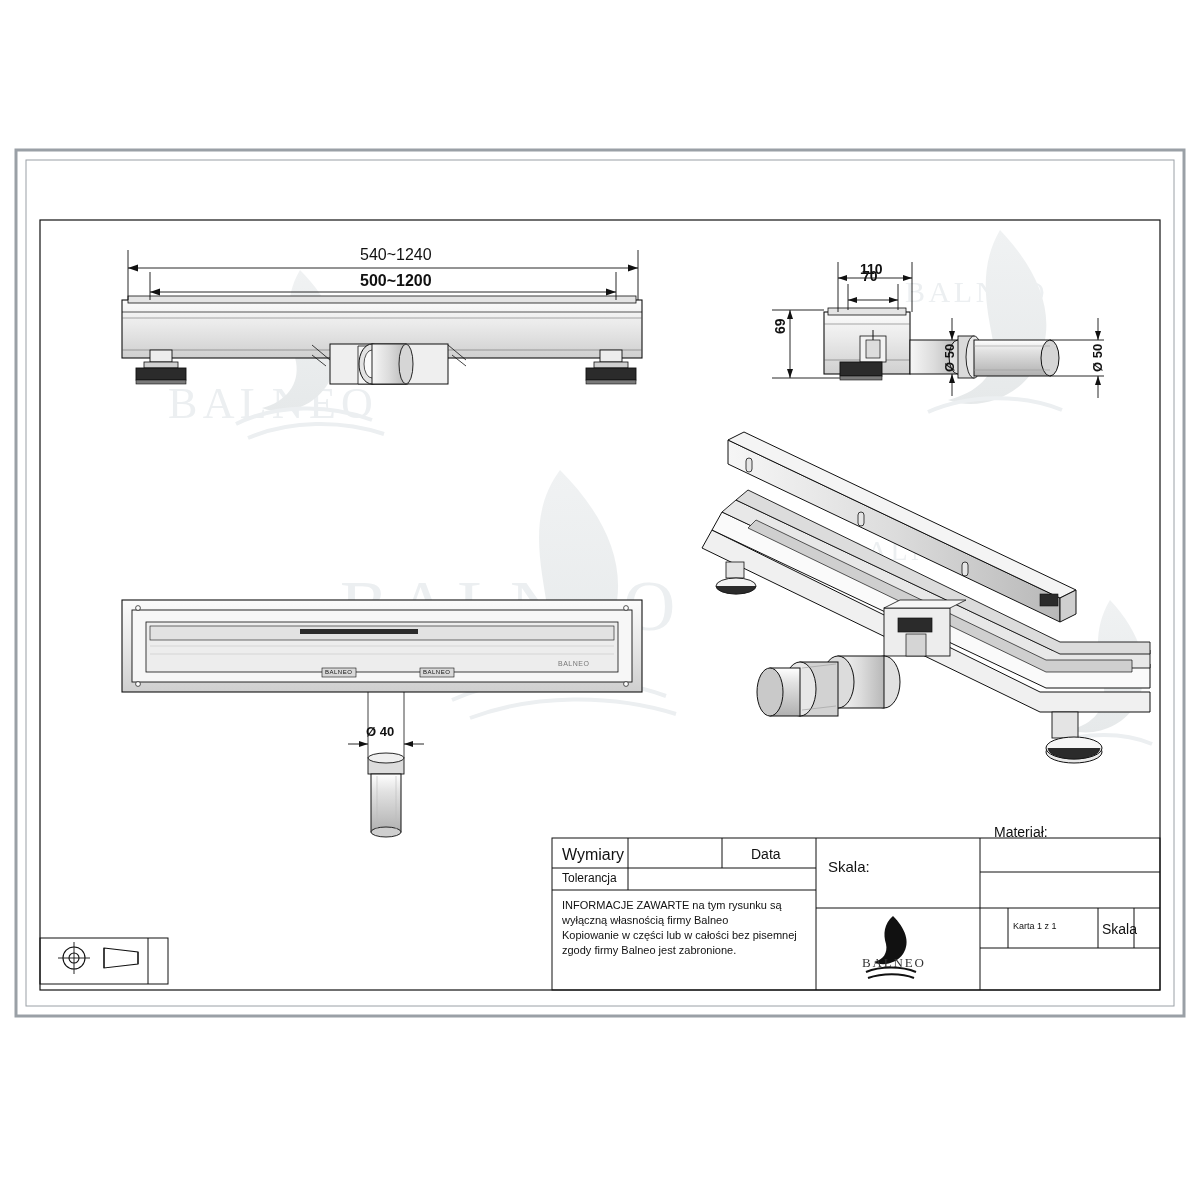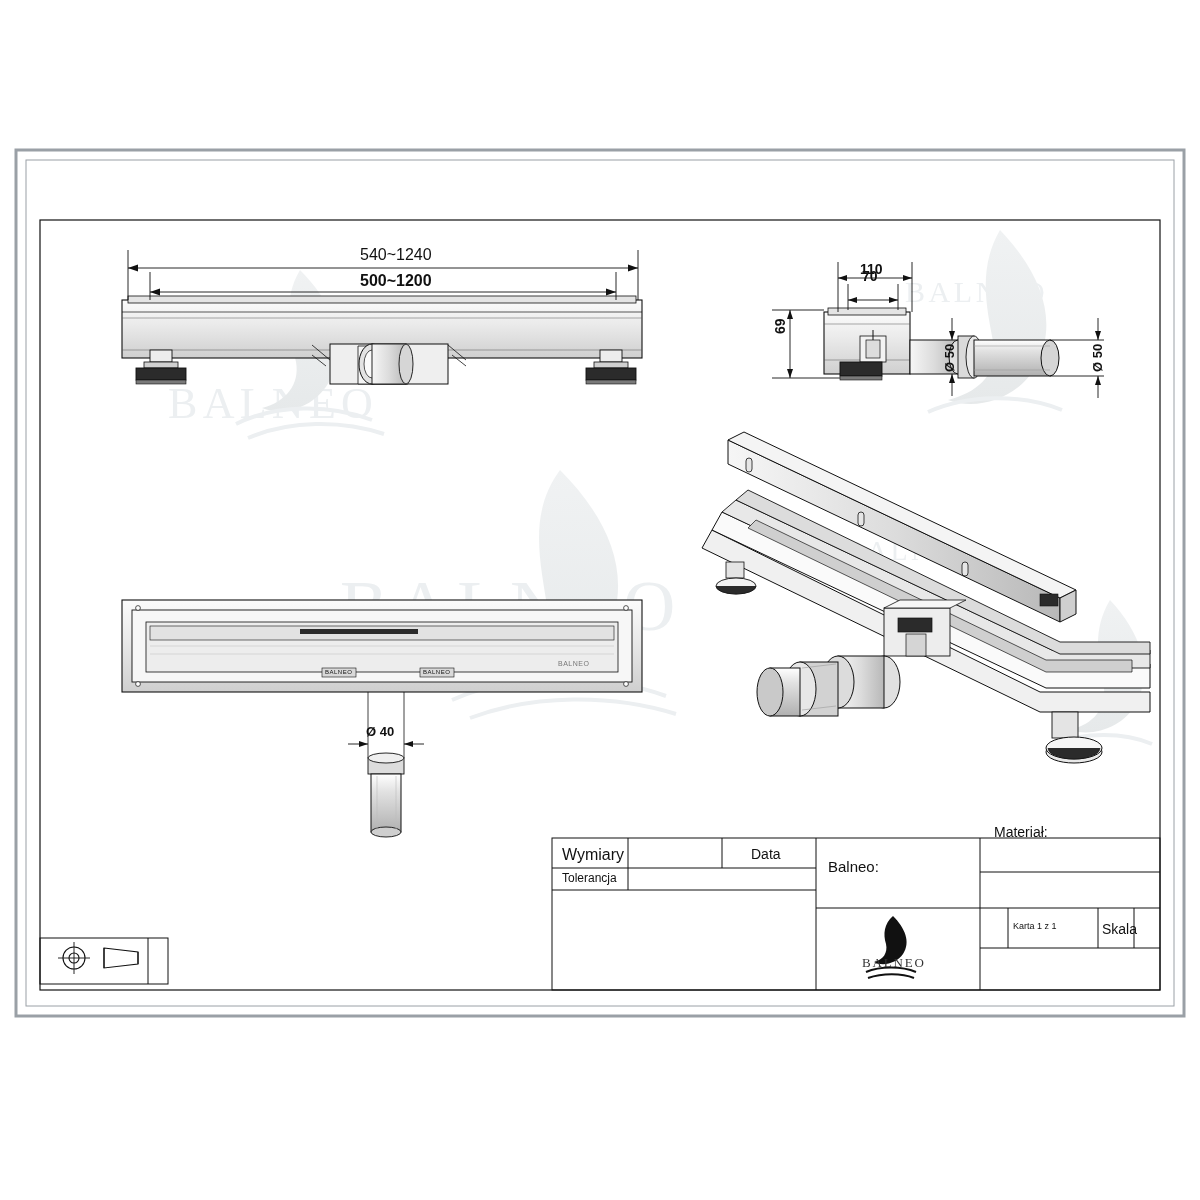--- a/index.html
+++ b/index.html
@@ -371,21 +371,27 @@
 
   <div class="dimtext" style="left:366px; top:724px; font-size:13px; font-weight:bold;">Ø 40</div>
 
   <div class="dimtext" style="left:325px; top:669px; font-size:6px; letter-spacing:0.5px;">BALNEO</div>
   <div class="dimtext" style="left:423px; top:669px; font-size:6px; letter-spacing:0.5px;">BALNEO</div>
   <div class="dimtext" style="left:558px; top:660px; font-size:7px; color:#777; letter-spacing:0.5px;">BALNEO</div>
 
   <div class="tb-text" style="left:562px; top:846px; font-size:16px;">Wymiary</div>
   <div class="tb-text" style="left:562px; top:871px; font-size:12px;">Tolerancja</div>
   <div class="tb-text" style="left:751px; top:846px; font-size:14px;">Data</div>
-  <div class="tb-text" style="left:828px; top:858px; font-size:15px;">Balneo:</div>
+  <div class="tb-text" style="left:828px; top:858px; font-size:15px;">Skala:</div>
   <div class="tb-text" style="left:994px; top:824px; font-size:14px;text-align:right;">Materiał:</div>
   <div class="tb-text" style="left:1013px; top:921px; font-size:9px;">Karta 1 z 1</div>
   <div class="tb-text" style="left:1102px; top:921px; font-size:14px;">Skala</div>
 
   <div class="brandmark" style="left:862px; top:955px; font-size:13px;">BALNEO</div>
 
+  <div class="note-block" style="left:562px; top:898px;">
+    <div>INFORMACJE ZAWARTE na tym rysunku są</div>
+    <div>wyłączną własnością firmy Balneo</div>
+    <div>Kopiowanie w części lub w całości bez pisemnej</div>
+    <div>zgody firmy Balneo jest zabronione.</div>
+  </div>
 
 </div>
 
 </body></html>

